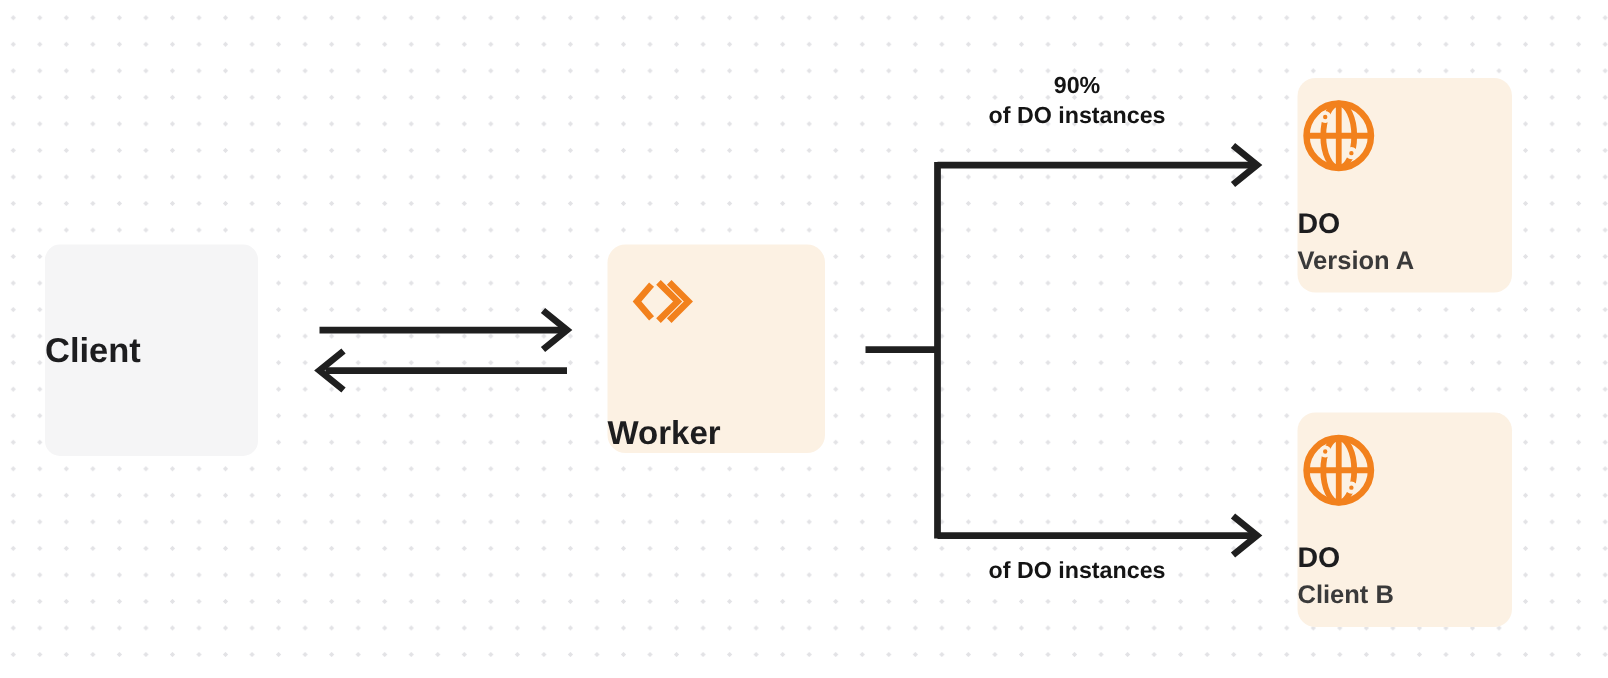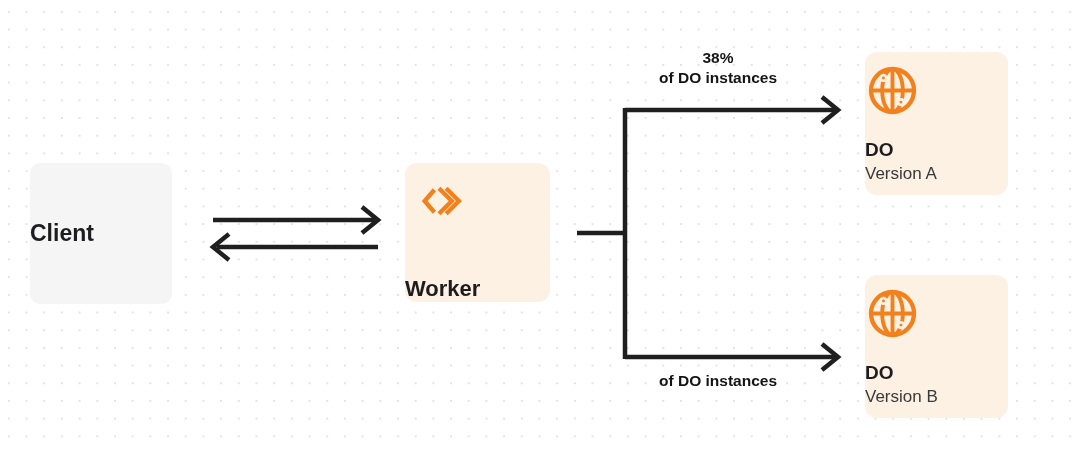--- a/index.html
+++ b/index.html
@@ -50,21 +50,21 @@
   .node-do{
     width:143px;height:143px;background:var(--cream);border-radius:12px;
     justify-content:flex-start;padding-top:11px;
   }
   .node-do-a{left:865px;top:52px;}
   .node-do-b{left:865px;top:275px;}
   .node-do .do-title{
     font-size:19px;font-weight:700;color:var(--text);margin-top:21px;line-height:1.15;
   }
   .node-do .do-subtitle{
-    font-size:17px;font-weight:400;color:var(--subtext);margin-top:2px;line-height:1.25;
+    font-size:17px;font-weight:700;color:var(--subtext);margin-top:2px;line-height:1.25;
   }
   .edge-label{
     position:absolute;width:160px;text-align:center;
     font-size:15.5px;font-weight:700;color:#141414;line-height:20px;
   }
   .edge-label-top{left:638px;top:48px;}
   .edge-label-bottom{left:638px;top:371px;}
 </style>
 </head>
 <body>
@@ -98,21 +98,21 @@
       <g fill="none" stroke="var(--orange)" stroke-width="8.5" stroke-linecap="butt" stroke-linejoin="miter">
         <polyline points="34,23 15,45 34,67"></polyline>
         <polyline points="43,20 68,45 43,70"></polyline>
         <polyline points="57,20 82,45 57,70"></polyline>
       </g>
     </svg>
     <span class="node-label">Worker</span>
   </div>
 
   <div class="edge-label edge-label-top">
-    <div>38%</div>
+    <div>90%</div>
     <div>of DO instances</div>
   </div>
   <div class="edge-label edge-label-bottom">
     <div>of DO instances</div>
   </div>
 
   <div class="node node-do node-do-a">
     <svg width="55" height="55" viewBox="0 0 64 64" aria-hidden="true">
       <g fill="none" stroke="var(--orange)">
         <circle cx="32" cy="32" r="25" stroke-width="5"></circle>
@@ -132,16 +132,16 @@
       <g fill="none" stroke="var(--orange)">
         <circle cx="32" cy="32" r="25" stroke-width="5"></circle>
         <ellipse cx="32" cy="32" rx="12" ry="25" stroke-width="4.5"></ellipse>
         <line x1="7" y1="32" x2="57" y2="32" stroke-width="4.5"></line>
         <line x1="32" y1="7" x2="32" y2="57" stroke-width="4.5"></line>
       </g>
       <circle cx="21.5" cy="17.5" r="3.2" fill="var(--orange)" stroke="var(--cream)" stroke-width="3"></circle>
       <circle cx="41.8" cy="45.5" r="3.2" fill="var(--orange)" stroke="var(--cream)" stroke-width="3"></circle>
     </svg>
     <span class="do-title">DO</span>
-    <span class="do-subtitle">Version B</span>
+    <span class="do-subtitle">Client B</span>
   </div>
 
 </div>
 
 </body></html>

